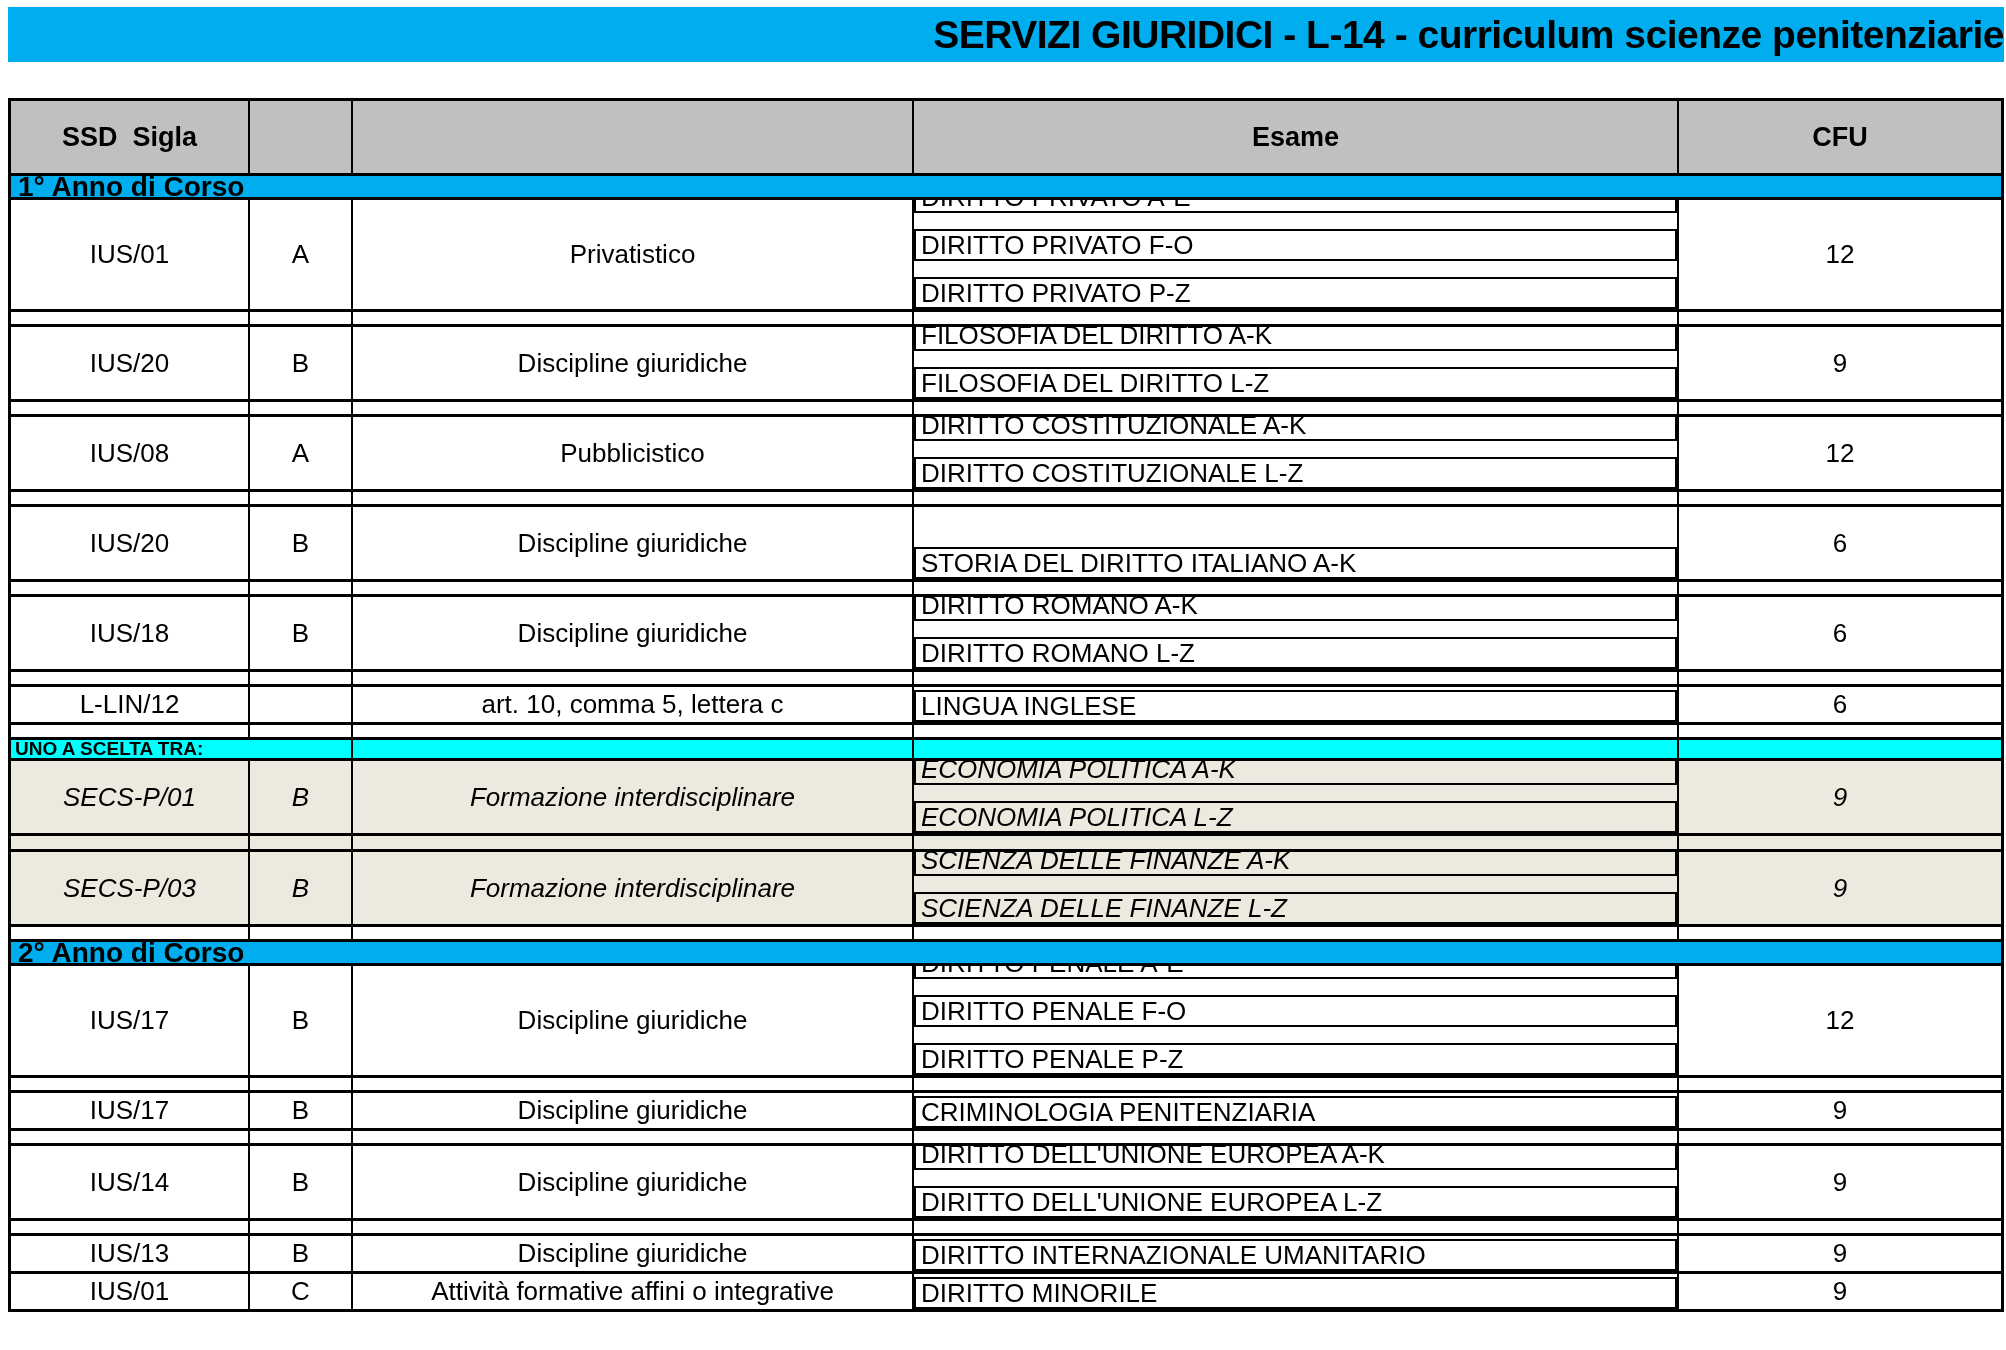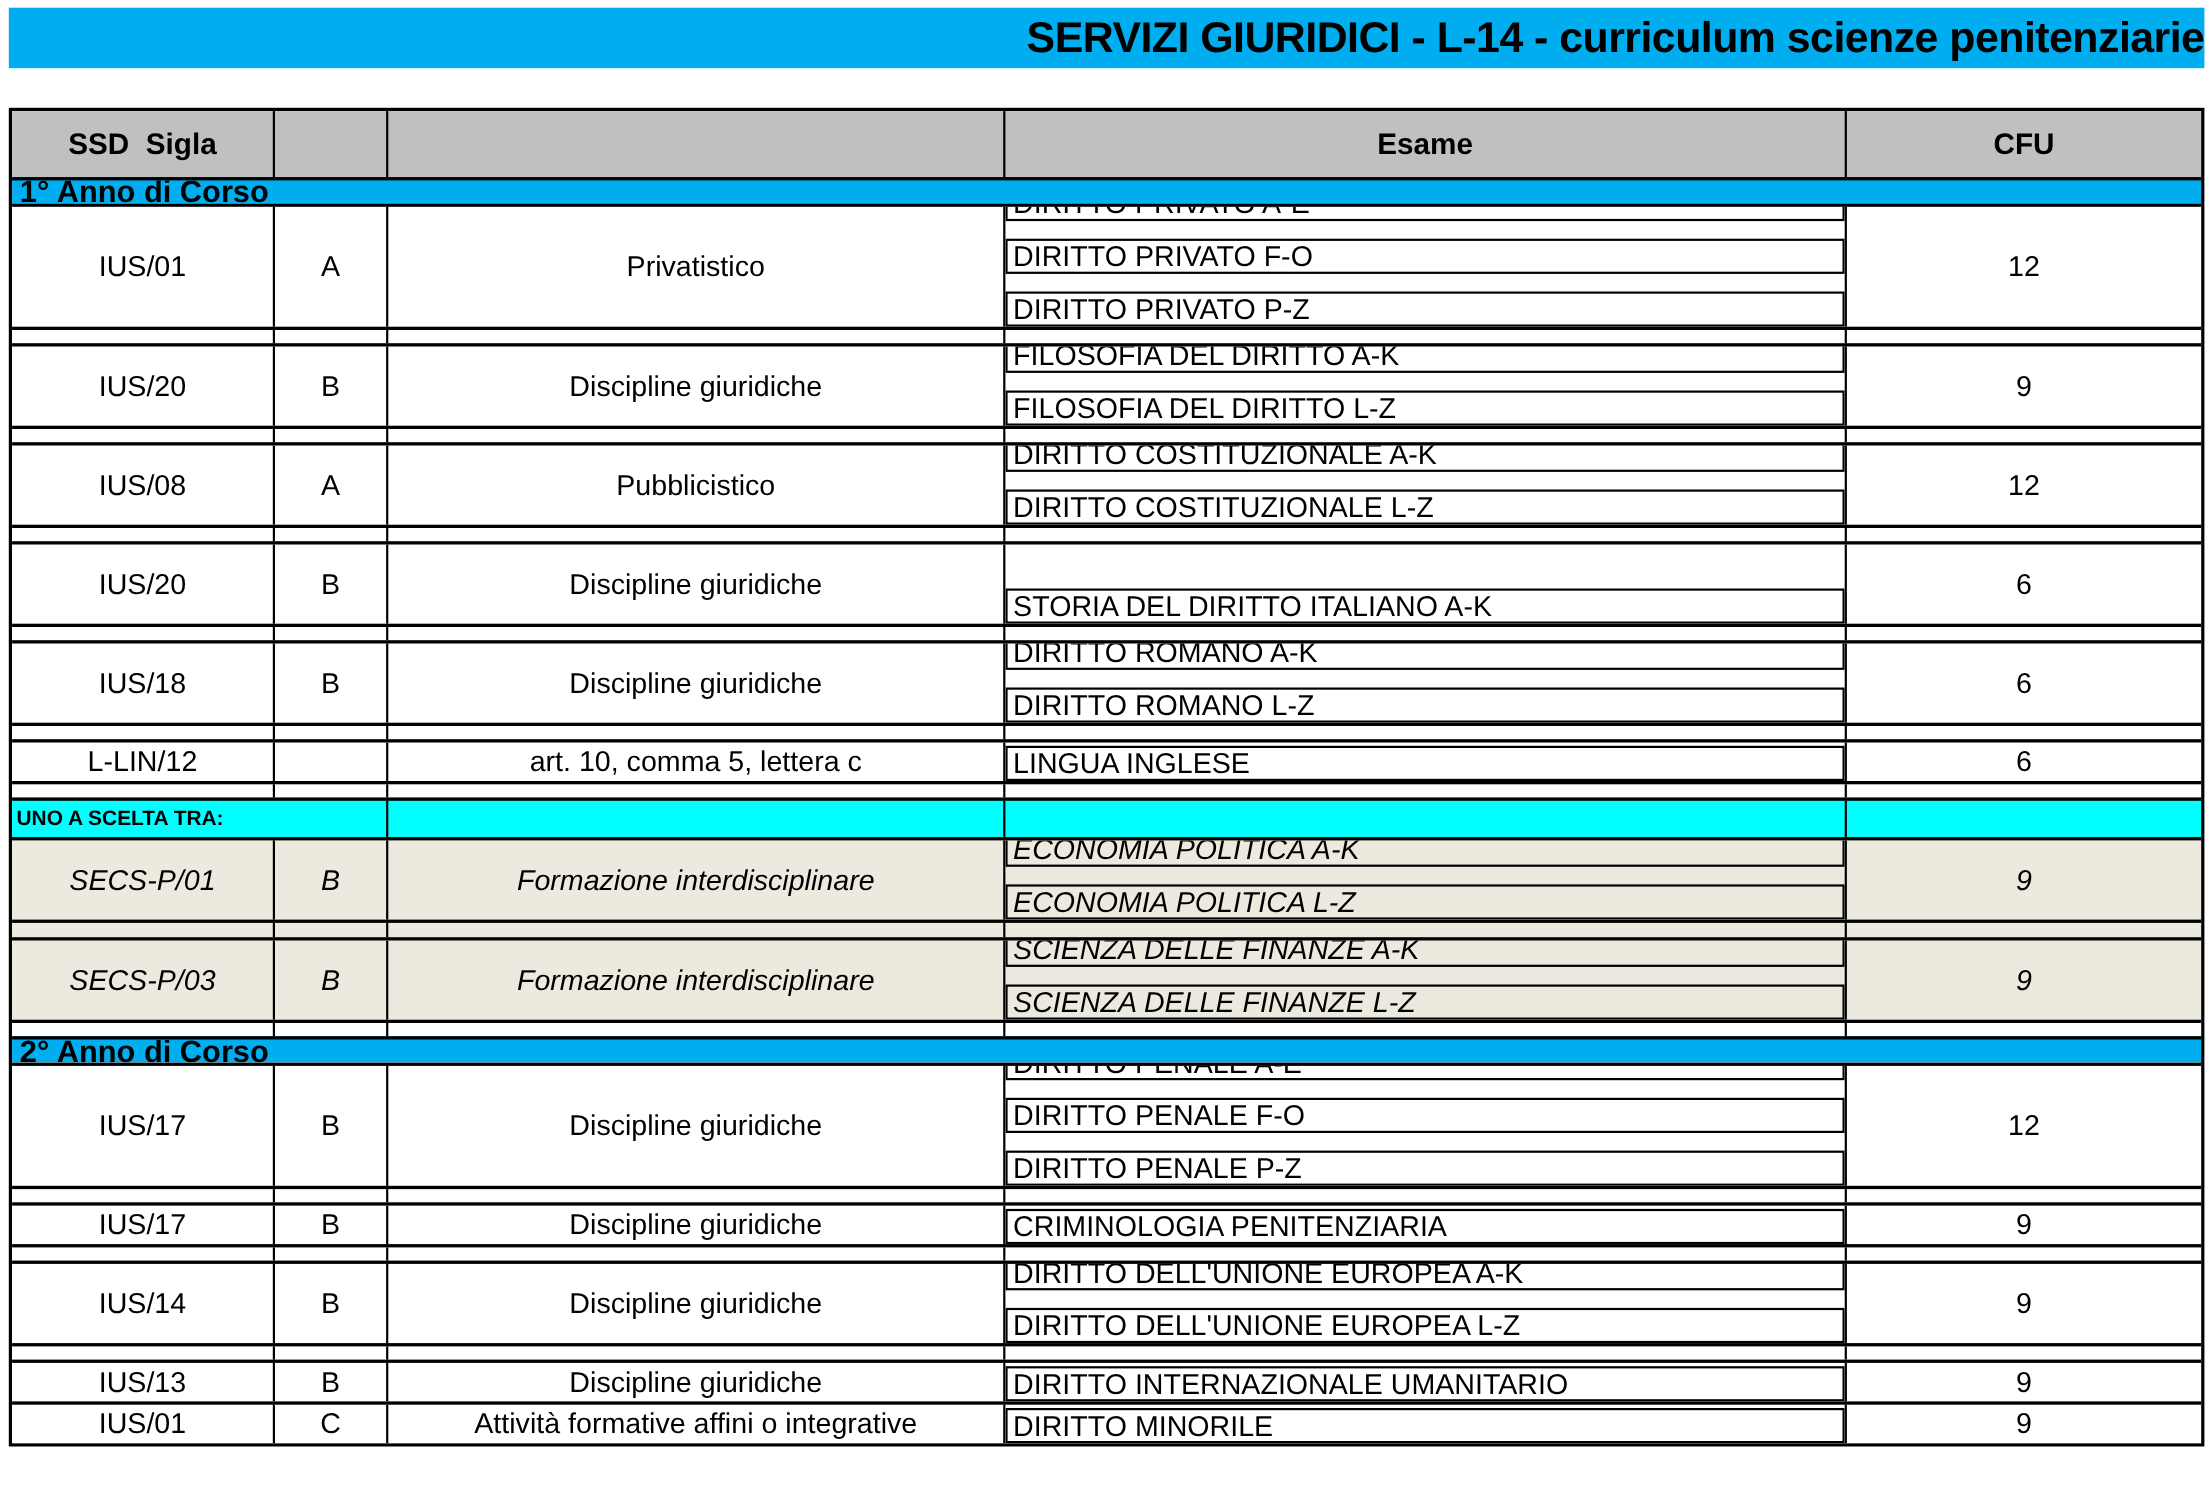--- a/index.html
+++ b/index.html
@@ -38,32 +38,32 @@
   }
   .trow:first-child{border-top:none;}
   .c{
     border-left:2px solid var(--ink);
     display:flex;align-items:center;justify-content:center;
     font-size:26px;overflow:hidden;box-sizing:border-box;min-width:0;
   }
   .c:first-child{border-left:none;}
 
   
-  .thead{height:60px;background:var(--grayhead);}
+  .thead{height:72px;background:var(--grayhead);}
   .thead .c{font-weight:bold;font-size:27px;white-space:pre;}
 
   
   .secrow{height:24px;background:var(--accent);}
   .secrow .c{
     grid-column:1 / -1;justify-content:flex-start;border-left:none;
     font-weight:bold;font-size:28px;padding-left:7px;
   }
 
   
-  .choicerow{height:36px;background:var(--aqua);}
+  .choicerow{height:21px;background:var(--aqua);}
   .choicerow .lbl{
     grid-column:1 / 3;justify-content:flex-start;
     font-weight:bold;font-size:19px;padding-left:4px;white-space:nowrap;
   }
 
   
   .sp{height:15px;}
   .spb{height:16px;background:var(--beige);}
   .sp .c,.spb .c{background:transparent;}
 

